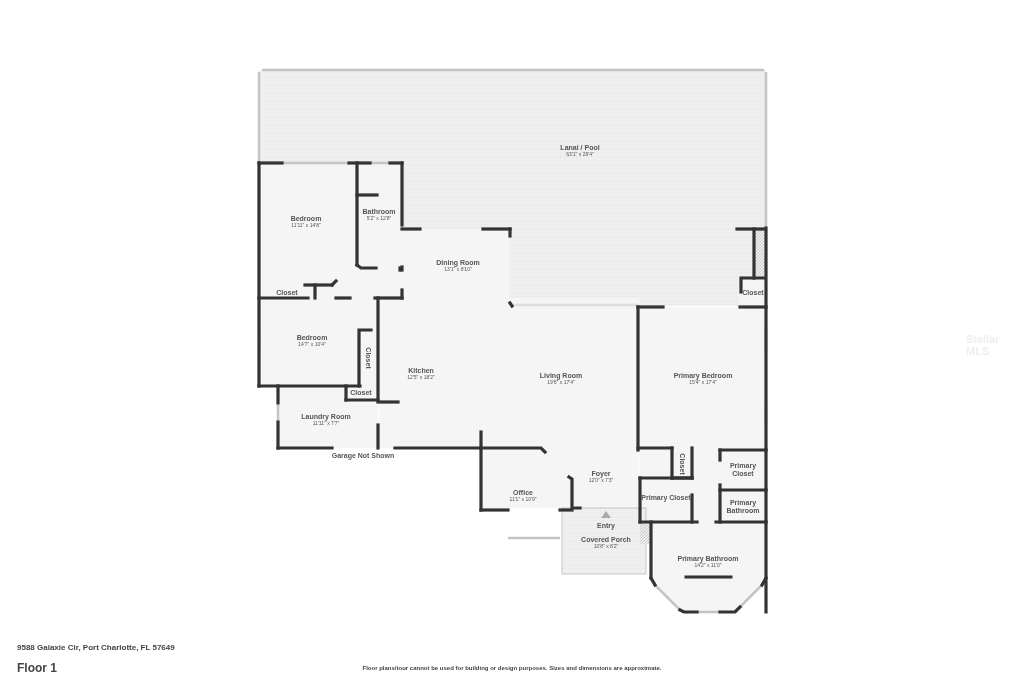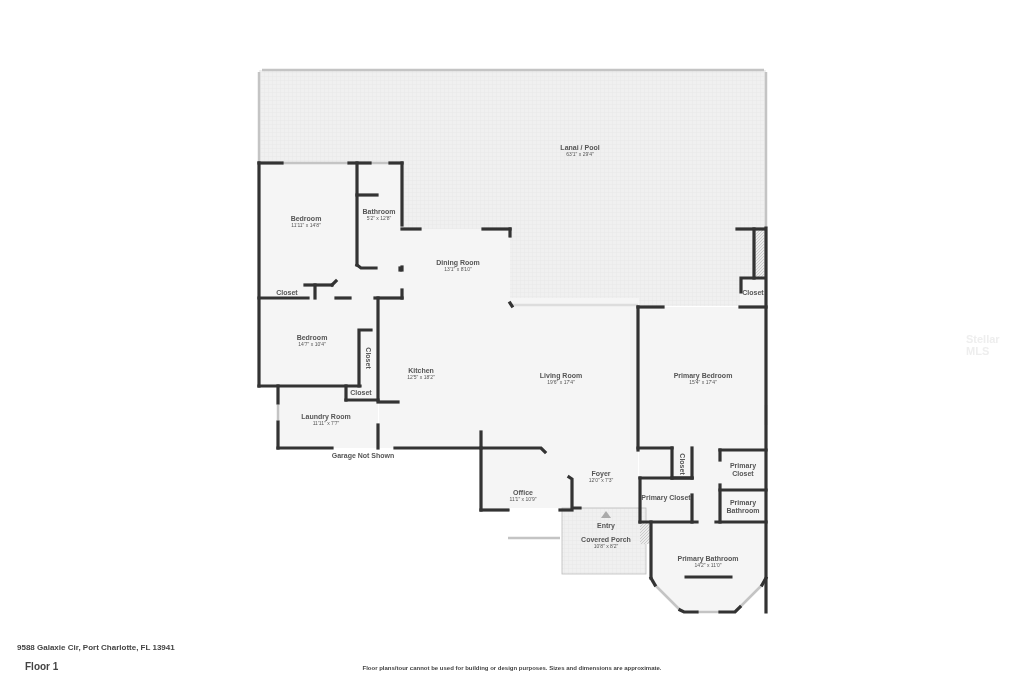--- a/index.html
+++ b/index.html
@@ -4,21 +4,21 @@
 <style>
   html, body { margin:0; padding:0; }
   body { width:1024px; height:682px; background:#ffffff; position:relative; overflow:hidden;
          font-family:"Liberation Sans", "DejaVu Sans", sans-serif; color:#444; }
   #plan { position:absolute; left:0; top:0; }
   .lbl { position:absolute; transform:translateX(-50%); text-align:center; white-space:nowrap; line-height:1.15; }
   .lbl .n { font-size:7px; font-weight:bold; color:#555; display:block; }
   .lbl .d { font-size:5px; color:#555; display:block; }
   .vert { transform:translateX(-50%) rotate(90deg); }
   .footer-addr { position:absolute; left:17px; top:643px; font-size:8px; font-weight:bold; color:#444; }
-  .footer-floor { position:absolute; left:17px; top:661px; font-size:10px; font-weight:bold; color:#444;margin-left:8px; }
+  .footer-floor { position:absolute; left:17px; top:661px; font-size:12px; font-weight:bold; color:#444; }
   .disclaimer { position:absolute; left:512px; top:665px; transform:translateX(-50%); font-size:6px; font-weight:bold; color:#444; white-space:nowrap; }
   .watermark { position:absolute; left:966px; top:333px; font-size:11px; font-weight:bold; color:#eeeeee; }
   .entry-arrow { position:absolute; width:0; height:0; border-left:5px solid transparent; border-right:5px solid transparent; border-bottom:7px solid #aaaaaa; }
 </style>
 </head>
 <body>
 
 <svg id="plan" width="1024" height="682">
   <defs>
     <pattern id="tile" width="4" height="4" patternUnits="userSpaceOnUse">
@@ -222,15 +222,15 @@
 <div class="lbl" style="left:743px;top:499px;width:40px;white-space:normal">
   <span class="n">Primary Bathroom</span>
 </div>
 <div class="lbl" style="left:708px;top:555px">
   <span class="n">Primary Bathroom</span>
   <span class="d">14'2" x 11'0"</span>
 </div>
 
 <div class="watermark">Stellar MLS</div>
 
-<div class="footer-addr">9588 Galaxie Cir, Port Charlotte, FL 13941</div>
+<div class="footer-addr">9588 Galaxie Cir, Port Charlotte, FL 57649</div>
 <div class="footer-floor">Floor 1</div>
 <div class="disclaimer">Floor plans/tour cannot be used for building or design purposes. Sizes and dimensions are approximate.</div>
 
 </body></html>

